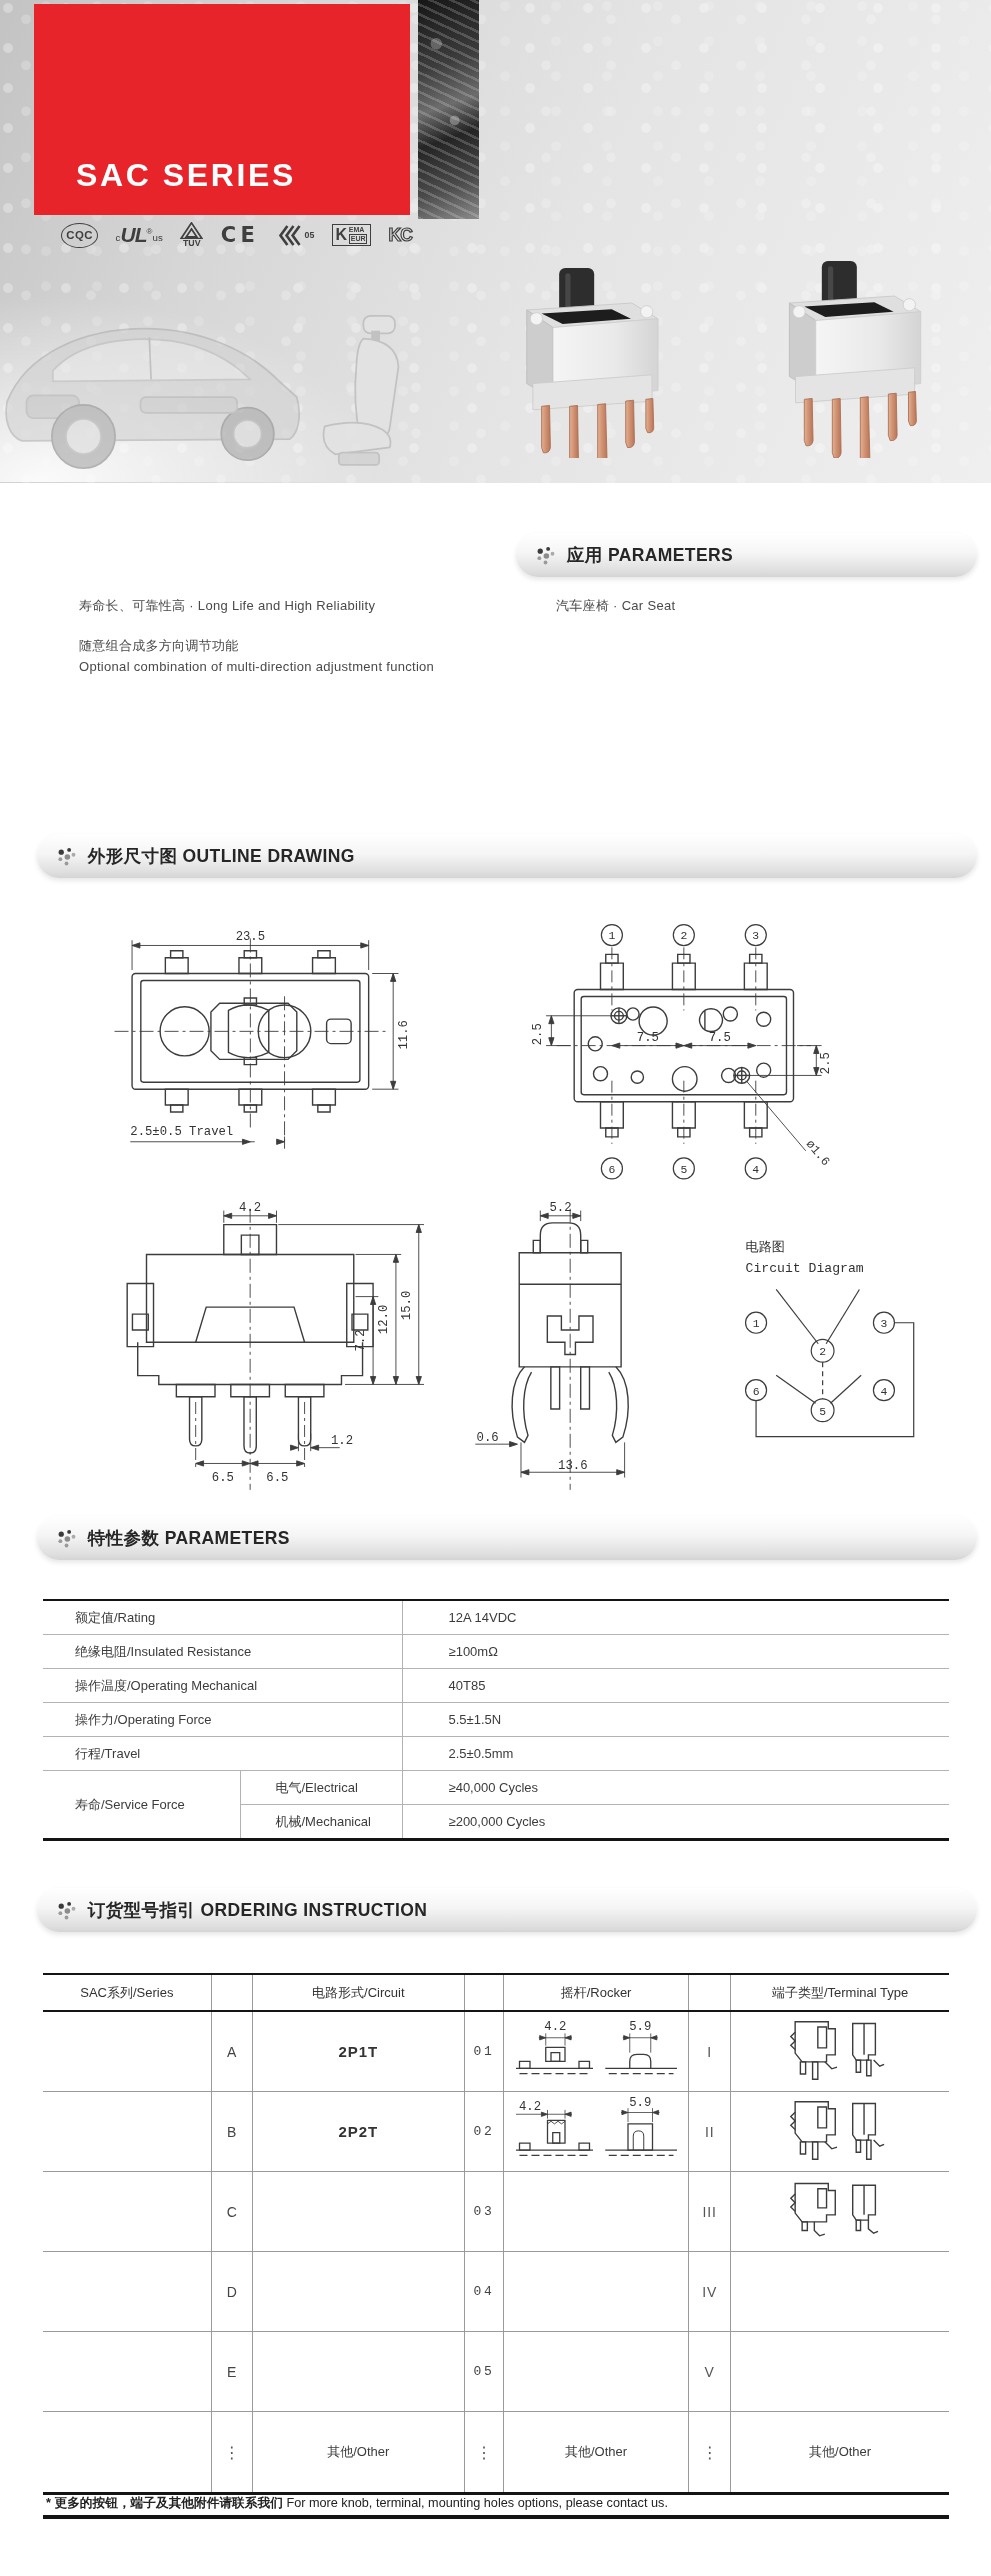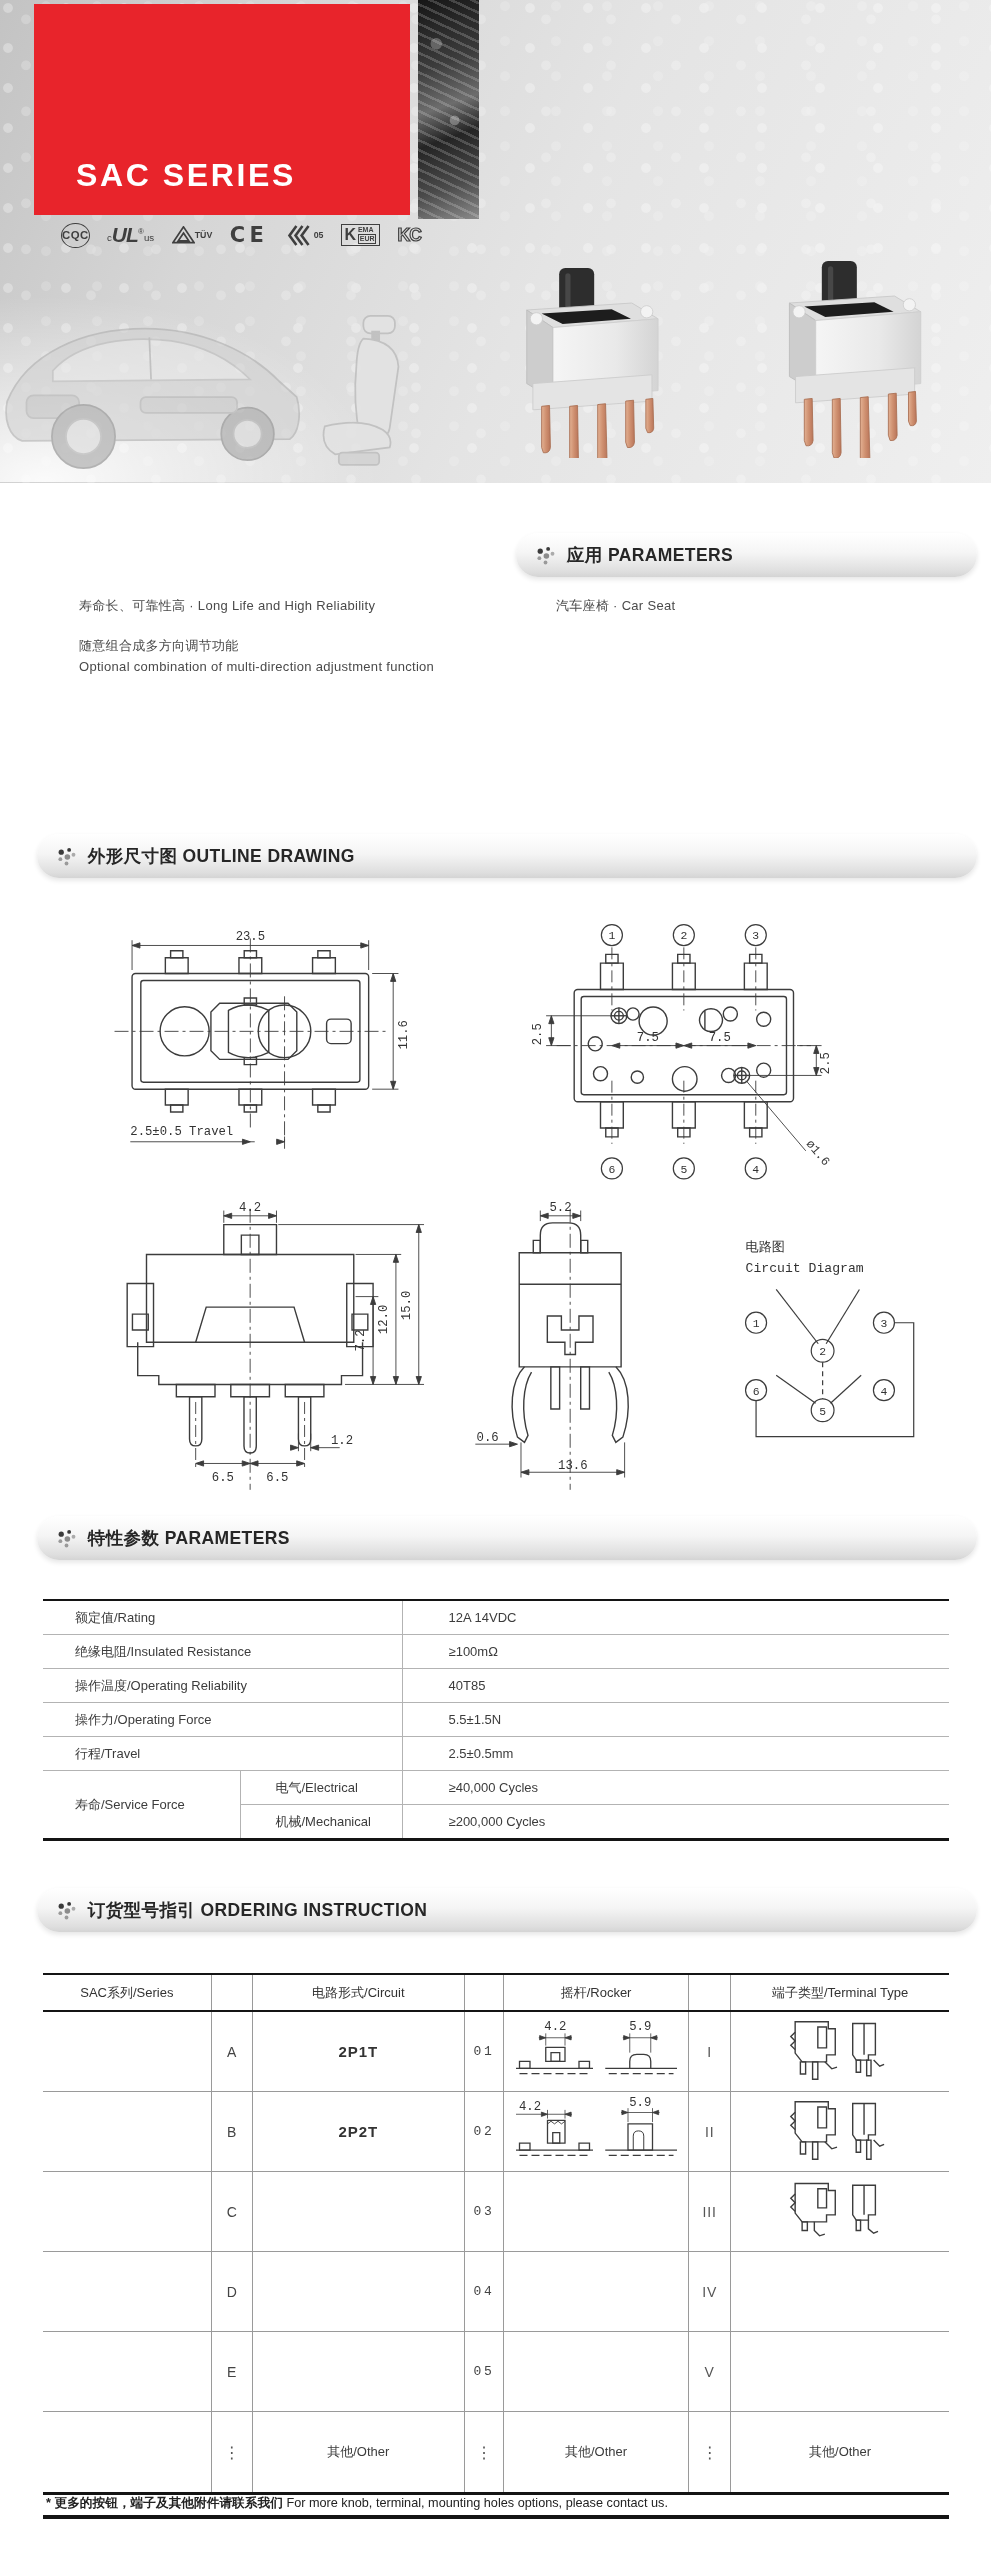--- a/index.html
+++ b/index.html
@@ -26,21 +26,21 @@
       radial-gradient(circle at 30% 20%,rgba(255,255,255,.25) 0 5.3px,transparent 6.1px),
       radial-gradient(circle at 60% 55%,rgba(255,255,255,.3) 0 4.4px,transparent 5.3px),
       repeating-linear-gradient(25deg,rgba(255,255,255,.18) 0 2.6px,transparent 2.6px 8.8px),
       linear-gradient(160deg,#161616 0%,#3c3c3c 30%,#6d6d6d 48%,#242424 62%,#4a4a4a 82%,#8a8a8a 100%);}
   .logos{left:61px;top:214px;width:351px;height:42px;display:flex;align-items:center;gap:17.5px;color:#3f3f3f;}
   .logo{display:flex;align-items:center;justify-content:center;}
   .cqc{border:1.8px solid #3f3f3f;border-radius:50%;width:40px;height:23px;font-size:11.4px;font-weight:bold;letter-spacing:0.4px;}
   .ul{font-size:9.7px;align-items:flex-end;}
   .ul b{font-size:21px;font-style:italic;line-height:.8;letter-spacing:-0.9px;}
   .ul sup{font-size:8px;align-self:flex-start;}
-  .tuv{flex-direction:row;font-size:8.8px;font-weight:bold;line-height:1;}
+  .tuv{flex-direction:column;font-size:8.8px;font-weight:bold;line-height:1;}
   .ce{font-size:21px;font-weight:bold;letter-spacing:4.4px;font-family:"DejaVu Sans",sans-serif;}
   .emark{gap:1.8px;font-size:8.8px;font-weight:bold;}
   .kema{border:1.8px solid #3f3f3f;padding:0.9px 2.6px;gap:1.8px;}
   .kema b{font-size:16px;line-height:1;}
   .kema .stack{display:flex;flex-direction:column;font-size:7px;font-weight:bold;line-height:1.1;}
   .kema .stack span:last-child{border:0.9px solid #3f3f3f;padding:0 0.9px;}
   .kc{font-size:17.5px;font-weight:bold;color:transparent;-webkit-text-stroke:1.2px #3f3f3f;letter-spacing:-0.9px;}
   .car-img{left:0;top:283px;opacity:.55;}
   .seat-img{left:309px;top:314px;opacity:.85;}
   .switches{left:478px;top:261px;}
@@ -493,21 +493,21 @@
     <tbody>
         <tr>
           <td class="lbl" colspan="2">额定值/Rating</td>
           <td class="val">12A 14VDC</td>
         </tr>
     <tr>
           <td class="lbl" colspan="2">绝缘电阻/Insulated Resistance</td>
           <td class="val">≥100mΩ</td>
         </tr>
     <tr>
-          <td class="lbl" colspan="2">操作温度/Operating Reliability</td>
+          <td class="lbl" colspan="2">操作温度/Operating Mechanical</td>
           <td class="val">40T85</td>
         </tr>
     <tr>
           <td class="lbl" colspan="2">操作力/Operating Force</td>
           <td class="val">5.5±1.5N</td>
         </tr>
     <tr>
           <td class="lbl" colspan="2">行程/Travel</td>
           <td class="val">2.5±0.5mm</td>
         </tr>

